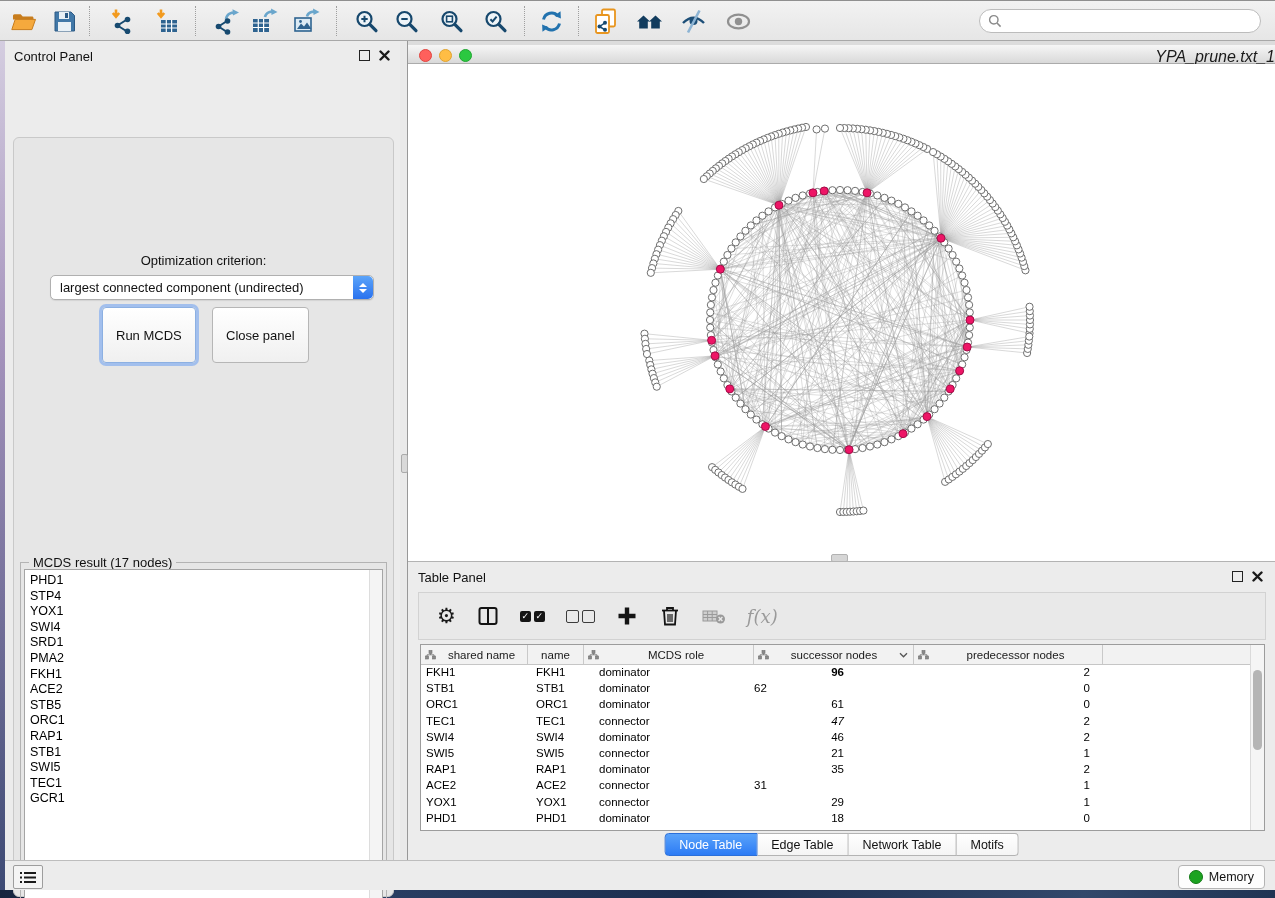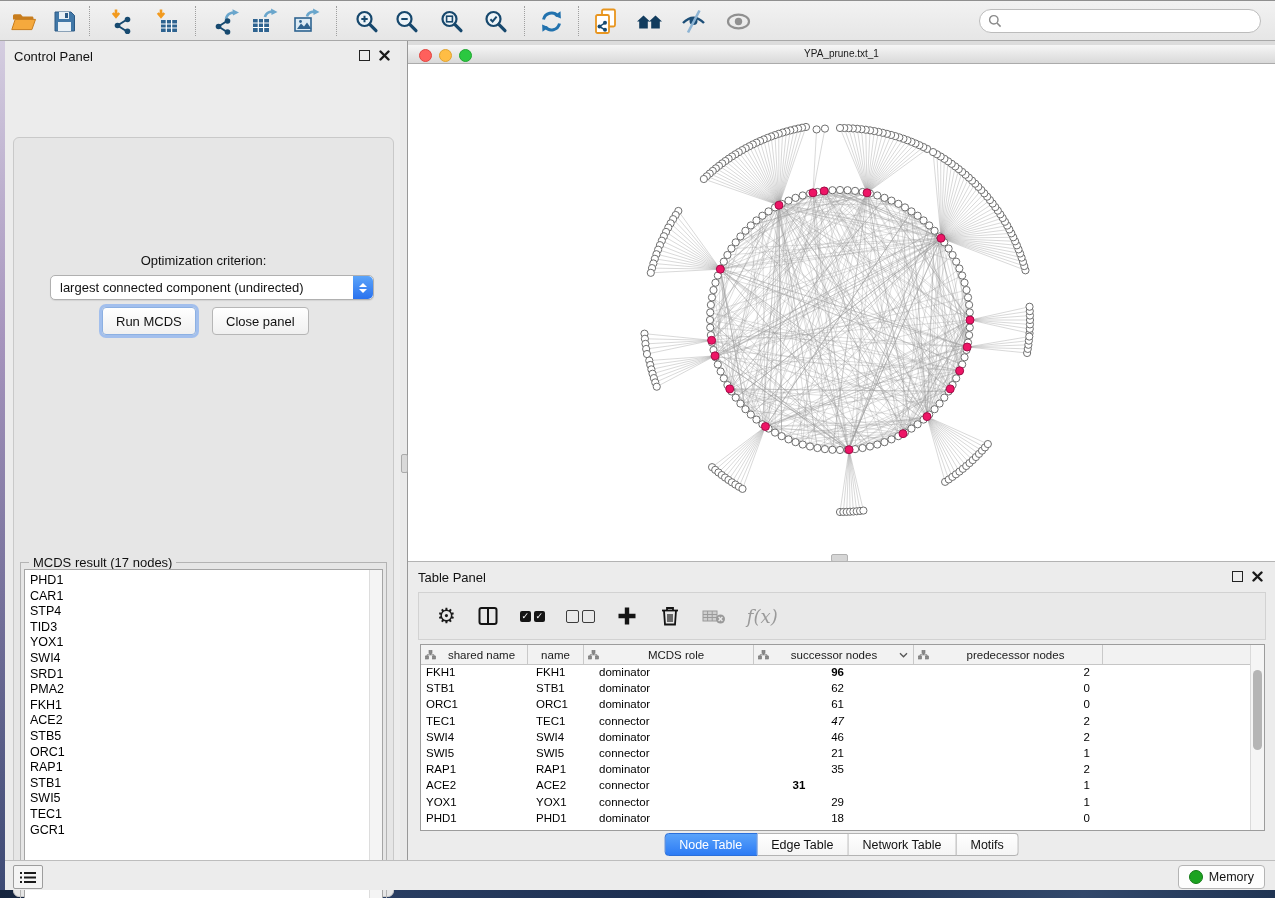--- a/index.html
+++ b/index.html
@@ -42,39 +42,39 @@
   #criterion{position:absolute;left:36px;top:137px;width:313px;height:23px;background:#fff;
              border:1px solid #b0b0b0;border-radius:5px;display:flex;align-items:center;
              font-size:13px;color:#111;padding-left:9px;box-shadow:0 1px 1px rgba(0,0,0,.08);}
   #criterion .cap{position:absolute;right:0;top:0;width:20px;height:23px;border-radius:0 5px 5px 0;
              background:linear-gradient(#5ba4fa,#2a72ee);display:flex;flex-direction:column;align-items:center;justify-content:center;gap:2px;}
   .chev{width:0;height:0;border-left:4px solid transparent;border-right:4px solid transparent;}
   .chev.up{border-bottom:4px solid #fff;}
   .chev.dn{border-top:4px solid #fff;}
   .push-btn{position:absolute;top:169px;height:22px;background:linear-gradient(#fff,#f0f0f0);
             border:1px solid #b6b6b6;border-radius:4px;font-size:13px;color:#111;
-            display:flex;align-items:center;justify-content:center;padding:2px 13px;}
+            display:flex;align-items:center;justify-content:center;padding:16px 13px;}
   #run-btn{left:88px;box-shadow:0 0 0 3px rgba(105,158,242,.55);border-color:#8cb0e2;}
   #close-btn{left:198px;}
   #result-box{position:absolute;left:6px;top:424px;width:365px;height:373px;border:1px solid #b3b3b3;}
   #result-title{position:absolute;left:8px;top:-8px;background:#e6e6e6;padding:0 4px;font-size:13px;color:#111;}
   #result-list{position:absolute;left:3px;top:6px;right:3px;bottom:3px;background:#fff;border:1px solid #a5a5a5;overflow:hidden;}
   #result-scroll{position:absolute;right:0;top:0;width:12px;height:100%;background:#f4f4f4;border-left:1px solid #ddd;}
   .mcds-item{font-size:12.5px;line-height:15.6px;padding-left:5px;color:#000;}
 
   
   #v-splitter{left:400px;top:41px;width:8px;height:819px;background:#e9e9e9;border-right:1px solid #979797;}
   #v-handle{position:absolute;left:1px;top:413px;width:5px;height:17px;background:#d9d9d9;border:1px solid #aaa;border-radius:2px;}
   #top-gap{left:408px;top:41px;width:867px;height:4px;background:#dcdcdc;}
 
   
   #titlebar{left:408px;top:45px;width:867px;height:19px;background:linear-gradient(#f6f6f6,#d9d9d9);
             border-bottom:1px solid #ababab;}
   .light{position:absolute;top:4px;width:11px;height:11px;border-radius:50%;}
-  #net-title{position:absolute;width:100%;text-align:center;top:3px;font-size:10px;color:#1a1a1a;}
+  #net-title{position:absolute;width:100%;text-align:right;top:3px;font-size:16px;color:#1a1a1a;font-style:italic;}
   #canvas{left:408px;top:64px;width:867px;height:497px;background:#fff;}
   #h-handle{position:absolute;left:423px;top:-7px;width:15px;height:6px;background:#d6d6d6;border:1px solid #b2b2b2;border-radius:2px;}
 
   
   #table-panel{left:408px;top:561px;width:867px;height:299px;background:#ececec;border-top:1px solid #b3b3b3;}
   #tp-title{position:absolute;left:10px;top:8px;font-size:13px;color:#111;}
   #tp-toolbar{position:absolute;left:10px;top:30px;width:846px;height:46px;background:#e9e9e9;border:1px solid #d2d2d2;display:flex;align-items:center;}
   .tp-icon{margin-left:21px;display:flex;align-items:center;justify-content:center;height:26px;}
   .gear-glyph{font-size:21px;color:#1a1a1a;line-height:22px;}
   .cb{width:11px;height:11px;border-radius:2px;display:inline-flex;align-items:center;justify-content:center;}
@@ -259,23 +259,21 @@
         </span>
     </div>
     <div id="opt-label">Optimization criterion:</div>
     <div id="run-btn" class="push-btn">Run MCDS</div>
     <div id="close-btn" class="push-btn">Close panel</div>
     <div id="result-box">
       <div id="result-title">MCDS result (17 nodes)</div>
       <div id="result-list">
         <div id="result-items" style="padding-top:3px;">
             <div class="mcds-item">PHD1</div>
-            <div class="mcds-item">CAR1</div>
             <div class="mcds-item">STP4</div>
-            <div class="mcds-item">TID3</div>
             <div class="mcds-item">YOX1</div>
             <div class="mcds-item">SWI4</div>
             <div class="mcds-item">SRD1</div>
             <div class="mcds-item">PMA2</div>
             <div class="mcds-item">FKH1</div>
             <div class="mcds-item">ACE2</div>
             <div class="mcds-item">STB5</div>
             <div class="mcds-item">ORC1</div>
             <div class="mcds-item">RAP1</div>
             <div class="mcds-item">STB1</div>
@@ -1272,21 +1270,21 @@
           <div class="td" style="width: 107px; padding-left: 5px; text-align: left;">FKH1</div>
           <div class="td" style="width: 56px; padding-left: 8px; text-align: left;">FKH1</div>
           <div class="td" style="width: 170px; padding-left: 15px; text-align: left;">dominator</div>
           <div class="td" style="width: 160px; padding-right: 70px; text-align: right; font-weight: bold;">96</div>
           <div class="td" style="width: 189px; padding-right: 13px; text-align: right;">2</div>
         </div>
         <div class="tr">
           <div class="td" style="width: 107px; padding-left: 5px; text-align: left;">STB1</div>
           <div class="td" style="width: 56px; padding-left: 8px; text-align: left;">STB1</div>
           <div class="td" style="width: 170px; padding-left: 15px; text-align: left;">dominator</div>
-          <div class="td" style="width: 160px; padding-right: 70px; text-align: right;">62</div>
+          <div class="td" style="width: 160px; padding-right: 70px; text-align: left;">62</div>
           <div class="td" style="width: 189px; padding-right: 13px; text-align: right;">0</div>
         </div>
         <div class="tr">
           <div class="td" style="width: 107px; padding-left: 5px; text-align: left;">ORC1</div>
           <div class="td" style="width: 56px; padding-left: 8px; text-align: left;">ORC1</div>
           <div class="td" style="width: 170px; padding-left: 15px; text-align: left;">dominator</div>
           <div class="td" style="width: 160px; padding-right: 70px; text-align: right;">61</div>
           <div class="td" style="width: 189px; padding-right: 13px; text-align: right;">0</div>
         </div>
         <div class="tr">
@@ -1314,21 +1312,21 @@
           <div class="td" style="width: 107px; padding-left: 5px; text-align: left;">RAP1</div>
           <div class="td" style="width: 56px; padding-left: 8px; text-align: left;">RAP1</div>
           <div class="td" style="width: 170px; padding-left: 15px; text-align: left;">dominator</div>
           <div class="td" style="width: 160px; padding-right: 70px; text-align: right;">35</div>
           <div class="td" style="width: 189px; padding-right: 13px; text-align: right;">2</div>
         </div>
         <div class="tr">
           <div class="td" style="width: 107px; padding-left: 5px; text-align: left;">ACE2</div>
           <div class="td" style="width: 56px; padding-left: 8px; text-align: left;">ACE2</div>
           <div class="td" style="width: 170px; padding-left: 15px; text-align: left;">connector</div>
-          <div class="td" style="width: 160px; padding-right: 70px; text-align: center; font-weight: bold;">31</div>
+          <div class="td" style="width: 160px; padding-right: 70px; text-align: left;">31</div>
           <div class="td" style="width: 189px; padding-right: 13px; text-align: right;">1</div>
         </div>
         <div class="tr">
           <div class="td" style="width: 107px; padding-left: 5px; text-align: left;">YOX1</div>
           <div class="td" style="width: 56px; padding-left: 8px; text-align: left;">YOX1</div>
           <div class="td" style="width: 170px; padding-left: 15px; text-align: left;">connector</div>
           <div class="td" style="width: 160px; padding-right: 70px; text-align: right;">29</div>
           <div class="td" style="width: 189px; padding-right: 13px; text-align: right;">1</div>
         </div>
         <div class="tr">

